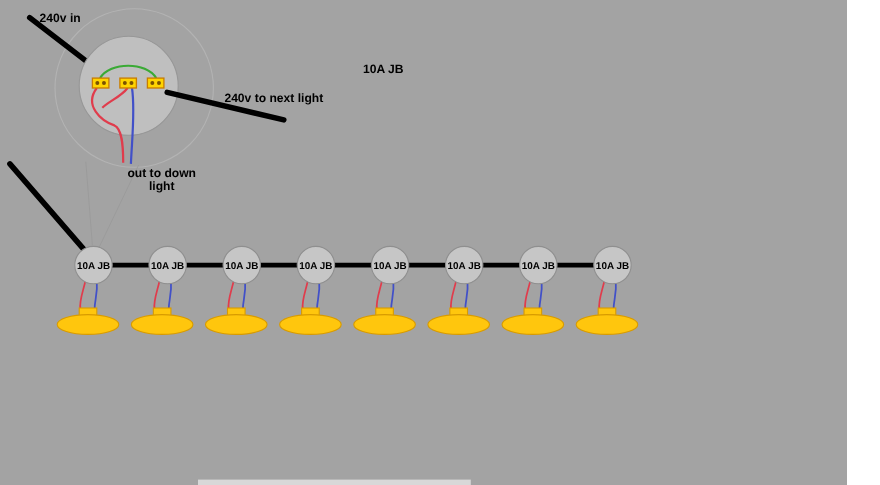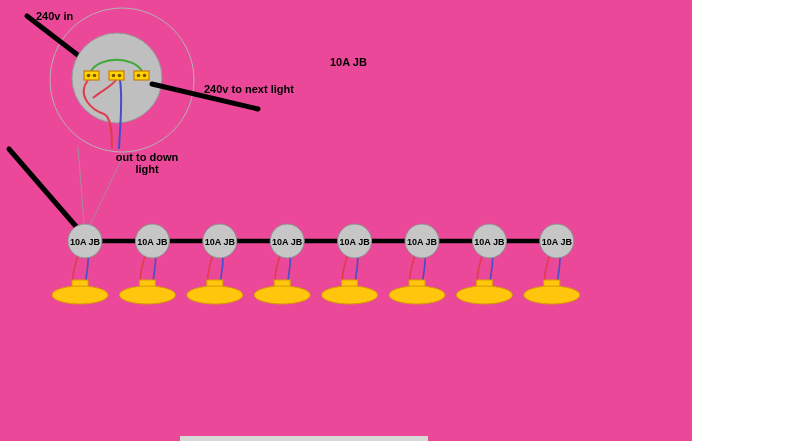--- a/index.html
+++ b/index.html
@@ -2,23 +2,23 @@
 <html><head>
 <meta charset="utf-8">
 <style>
   html, body {
     margin: 0;
     padding: 0;
     background: #ffffff;
   }
   .canvas {
     position: relative;
-    width: 692px;
+    width: 770px;
     height: 441px;
-    background: #ec4899;
+    background: #a3a3a3;
     overflow: hidden;
     font-family: "Liberation Sans", sans-serif;
   }
   svg {
     position: absolute;
     top: 0;
     left: 0;
     display: block;
   }
   text {

